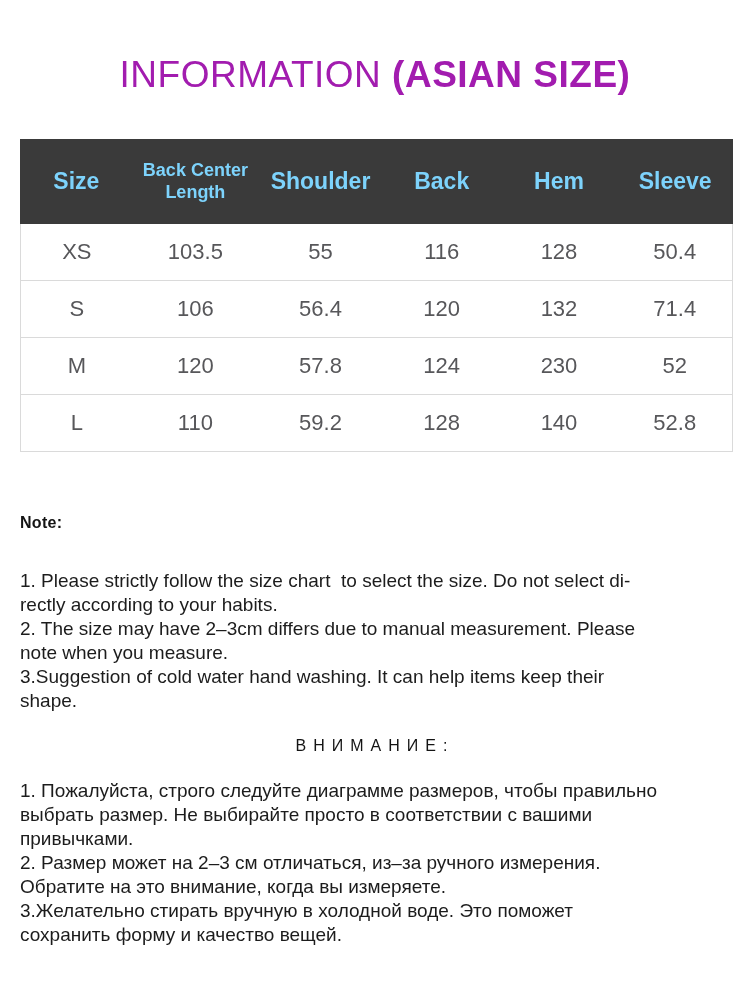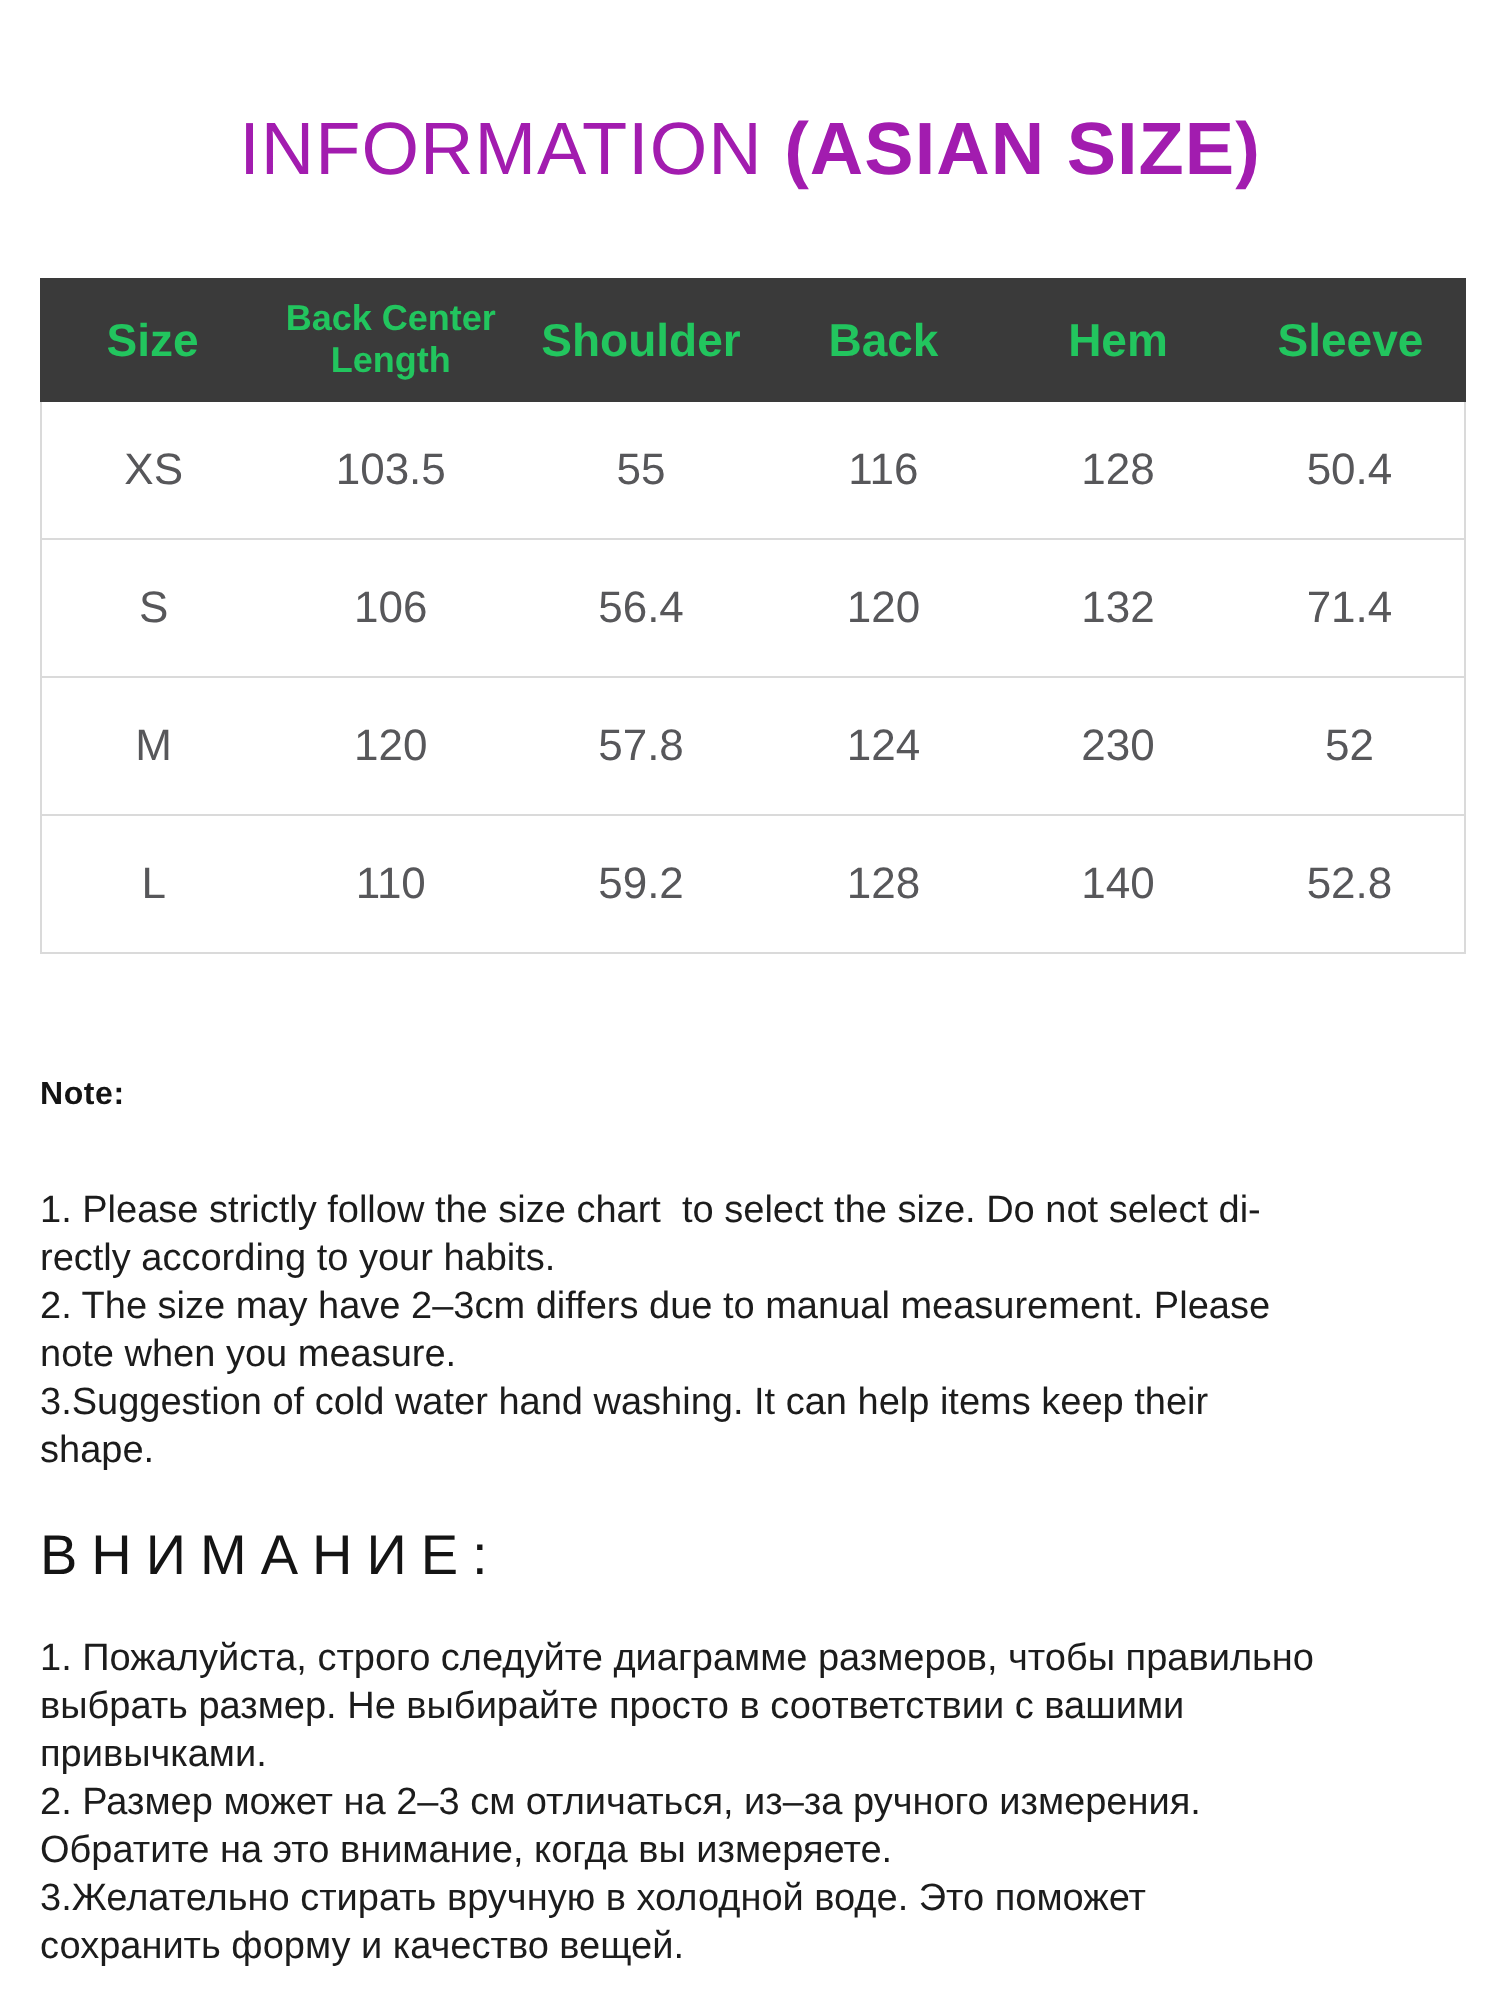--- a/index.html
+++ b/index.html
@@ -26,34 +26,34 @@
   
   .size-table {
     margin:43px 17px 0 20px;
     width:713px;
     border-collapse:separate;
     border-spacing:0;
     table-layout:fixed;
   }
   .size-table thead th {
     background:#3a3a3a;
-    color:#22c55e;
-    height:62px;
+    color:#7dd3fc;
+    height:85px;
     font-size:23px;
     font-weight:600;
     text-align:center;
     vertical-align:middle;
   }
   .size-table thead th.th-small {
     font-size:18px;
     line-height:1.18;
     padding:0 6px;
   }
   .size-table tbody td, .size-table tbody th {
-    height:69px;
+    height:57px;
     text-align:center;
     vertical-align:middle;
     font-size:22px;
     font-weight:400;
     color:#57575a;
     border-bottom:1px solid #dadada;
     background:#ffffff;
   }
   .size-table tbody tr > *:first-child { border-left:1px solid #dadada; }
   .size-table tbody tr > *:last-child  { border-right:1px solid #dadada; }
@@ -70,24 +70,25 @@
   .line {
     font-size:19px;
     line-height:24px;
     color:#1c1c1c;
     white-space:pre;
   }
 
   
   .attention { margin:24px 20px 0 20px; }
   .attention-heading {
-    font-size:28px;
+    font-size:16px;
     font-weight:400;
     color:#141414;
     letter-spacing:7px;
+    text-align:center;
   }
   .attention .para { margin-top:24px; }
 </style>
 </head>
 <body>
 
 <div class="page">
 
   <h1 class="title"><span>INFORMATION </span><span class="bold">(ASIAN SIZE)</span></h1>
 

